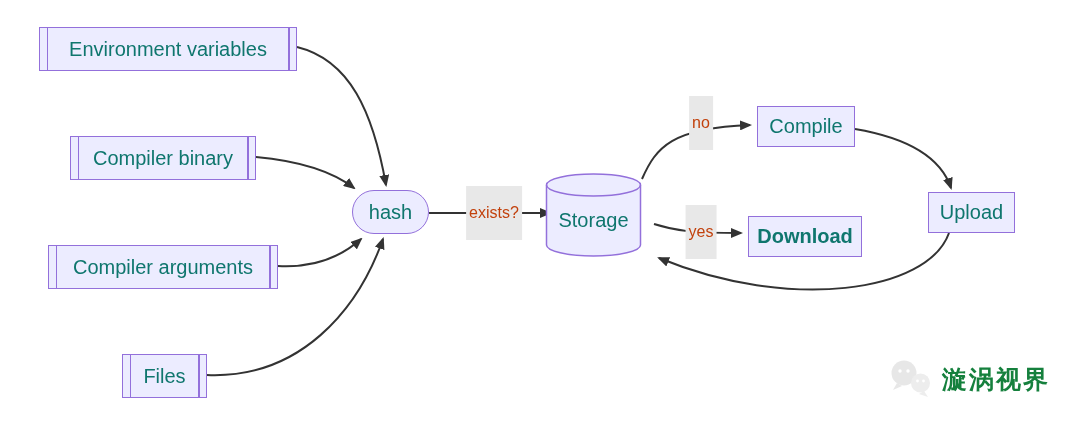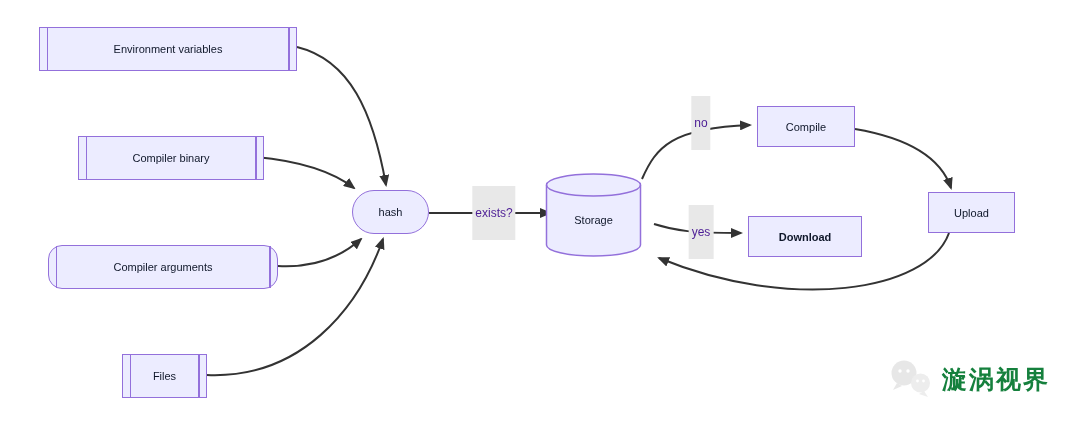--- a/index.html
+++ b/index.html
@@ -8,38 +8,38 @@
     overflow:hidden; font-family:"Liberation Sans","DejaVu Sans",sans-serif;
     color:#333333;
   }
   .edges-layer { position:absolute; left:0; top:0; width:1080px; height:427px; }
   .edges-layer path.edge { fill:none; stroke:#333333; stroke-width:2; }
 
   .node {
     position:absolute; box-sizing:border-box;
     display:flex; align-items:center; justify-content:center;
     background:#ECECFF; border:1.5px solid #9370DB;
-    font-size:11px; color:#0f172a; text-align:center; white-space:nowrap;
+    font-size:20px; color:#0f766e; text-align:center; white-space:nowrap;
   }
   .subroutine::before, .subroutine::after {
     content:""; position:absolute; top:0; bottom:0; width:1.5px; background:#9370DB;
   }
   .subroutine::before { left:6.5px; }
   .subroutine::after  { right:6.5px; }
 
   .stadium { border-radius:22px; }
 
   .cyl { background:none; border:none; }
   .cyl svg { position:absolute; left:0; top:0; width:100%; height:100%; }
   .cyl .label { position:relative; padding-top:10px; }
 
   .edge-label {
     position:absolute; transform:translate(-50%,-50%);
-    background:#e8e8e8; padding:16px 3px; font-size:12px; line-height:22px;
-    color:#4c1d95; white-space:nowrap;
+    background:#e8e8e8; padding:16px 3px; font-size:16px; line-height:22px;
+    color:#c2410c; white-space:nowrap;
   }
 
   .watermark {
     position:absolute; right:30px; bottom:28px;
     display:flex; align-items:center; gap:7px;
   }
   .wm-text {
     font-size:25px; font-weight:600; letter-spacing:2px;
     color:#15803d; text-shadow:1px 1px 0 #ffffff;
   }
@@ -63,25 +63,25 @@
     <path class="edge" d="M642,179 C656,147 672,128 750,125" marker-end="url(#arrow)"></path>
     <path class="edge" d="M654,224 C676,231 692,233 741,233" marker-end="url(#arrow)"></path>
     <path class="edge" d="M855,129 C908,138 941,158 951,188" marker-end="url(#arrow)"></path>
     <path class="edge" d="M949,233 C928,292 790,312 659,258" marker-end="url(#arrow)"></path>
   </svg>
 
   <div class="node subroutine" style="left:39px; top:27px; width:258px; height:44px;">
     <span>Environment variables</span>
   </div>
 
-  <div class="node subroutine" style="left:70px; top:136px; width:186px; height:44px;margin-left:8px;">
+  <div class="node subroutine" style="left:70px; top:136px; width:186px; height:44px;">
     <span>Compiler binary</span>
   </div>
 
-  <div class="node subroutine" style="left:48px; top:245px; width:230px; height:44px;border-radius:14px;">
+  <div class="node subroutine" style="left:48px; top:245px; width:230px; height:44px;">
     <span>Compiler arguments</span>
   </div>
 
   <div class="node subroutine" style="left:122px; top:354px; width:85px; height:44px;">
     <span>Files</span>
   </div>
 
   <div class="node stadium" style="left:352px; top:190px; width:77px; height:44px;">
     <span>hash</span>
   </div>

